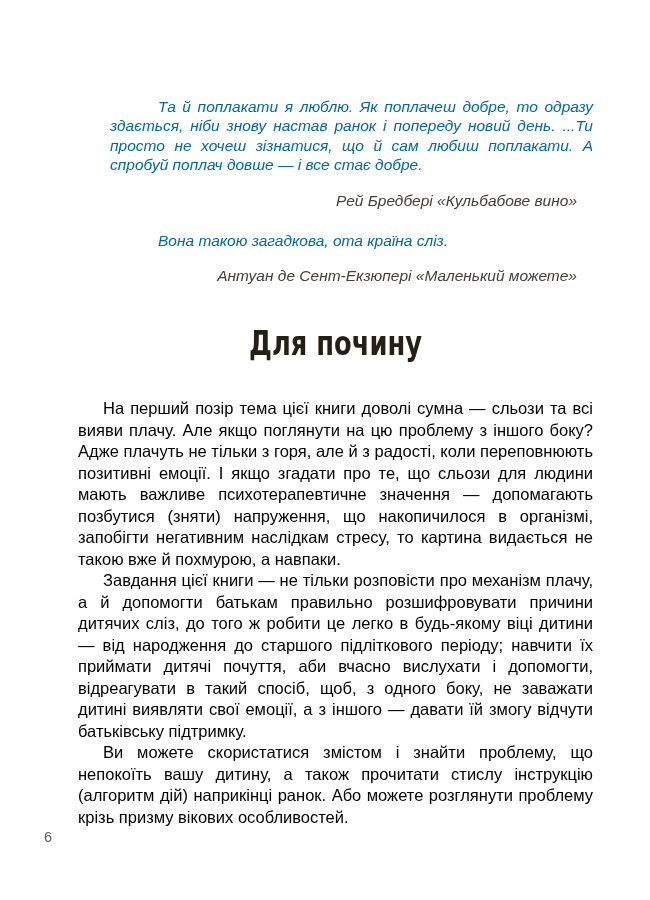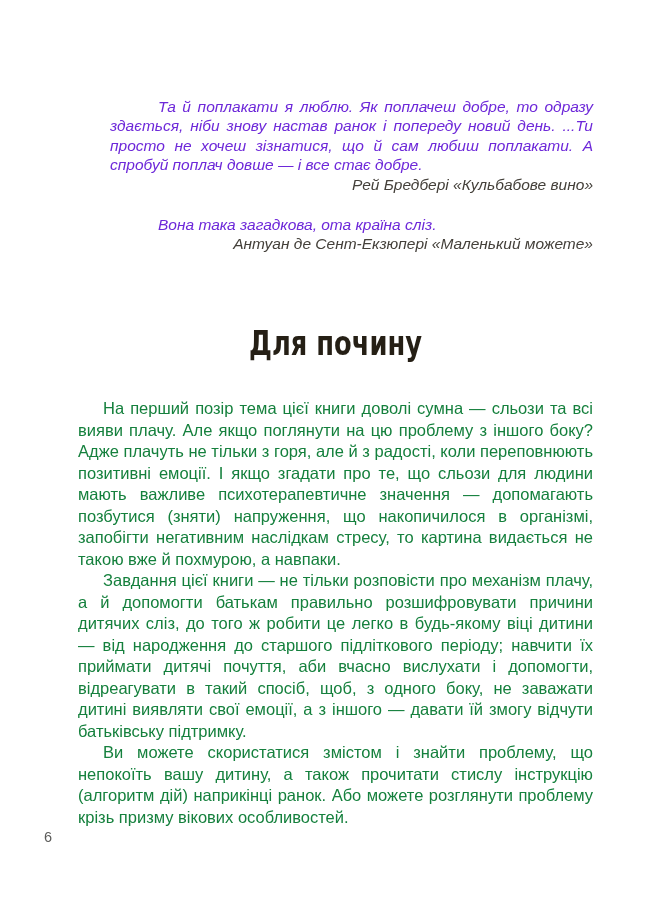--- a/index.html
+++ b/index.html
@@ -20,26 +20,26 @@
     position: absolute;
     left: 110px;
     top: 97px;
     width: 483px;
   }
   .epigraph-text {
     margin: 0;
     font-style: italic;
     font-size: 15.5px;
     line-height: 19.4px;
-    color: #6d28d9;
+    color: #0369a1;
     text-align: justify;
     text-indent: 48px;
   }
   .epigraph-attr {
-    margin: 0;
+    margin: 16px;
     font-style: italic;
     font-size: 15.5px;
     line-height: 19.4px;
     color: #44403a;
     text-align: right;
   }
   .epigraph + .epigraph {
     margin-top: 21px;
   }
   
@@ -63,21 +63,21 @@
   .body-text {
     position: absolute;
     left: 78px;
     top: 398px;
     width: 515px;
   }
   .body-text p {
     margin: 0;
     font-size: 16.5px;
     line-height: 21.5px;
-    color: #15803d;
+    color: #000000;
     text-align: justify;
     text-indent: 25px;
   }
   
   .page-number {
     position: absolute;
     left: 44px;
     top: 829px;
     font-size: 14.5px;
     color: #5b5b59;
@@ -87,21 +87,21 @@
 <body>
 
 <div class="page">
 
   <div class="epigraphs">
     <div class="epigraph">
       <p class="epigraph-text">Та й поплакати я люблю. Як поплачеш добре, то одразу здається, ніби знову настав ранок і попереду новий день. ...Ти просто не хочеш зізнатися, що й сам любиш поплакати. А спробуй поплач довше — і все стає добре.</p>
       <p class="epigraph-attr">Рей Бредбері «Кульбабове вино»</p>
     </div>
     <div class="epigraph">
-      <p class="epigraph-text">Вона така загадкова, ота країна сліз.</p>
+      <p class="epigraph-text">Вона такою загадкова, ота країна сліз.</p>
       <p class="epigraph-attr">Антуан де Сент-Екзюпері «Маленький можете»</p>
     </div>
   </div>
 
   <h1 class="chapter-title">Для почину</h1>
 
   <div class="body-text">
     <p>На перший позір тема цієї книги доволі сумна — сльози та всі вияви плачу. Але якщо поглянути на цю проблему з іншого боку? Адже плачуть не тільки з горя, але й з радості, коли переповнюють позитивні емоції. І якщо згадати про те, що сльози для людини мають важливе психотерапевтичне значення — допомагають позбутися (зняти) напруження, що накопичилося в організмі, запобігти негативним наслідкам стресу, то картина видається не такою вже й похмурою, а навпаки.</p>
     <p>Завдання цієї книги — не тільки розповісти про механізм плачу, а й допомогти батькам правильно розшифровувати причини дитячих сліз, до того ж робити це легко в будь-якому віці дитини — від народження до старшого підліткового періоду; навчити їх приймати дитячі почуття, аби вчасно вислухати і допомогти, відреагувати в такий спосіб, щоб, з одного боку, не заважати дитині виявляти свої емоції, а з іншого — давати їй змогу відчути батьківську підтримку.</p>
     <p>Ви можете скористатися змістом і знайти проблему, що непокоїть вашу дитину, а також прочитати стислу інструкцію (алгоритм дій) наприкінці ранок. Або можете розглянути проблему крізь призму вікових особливостей.</p>

